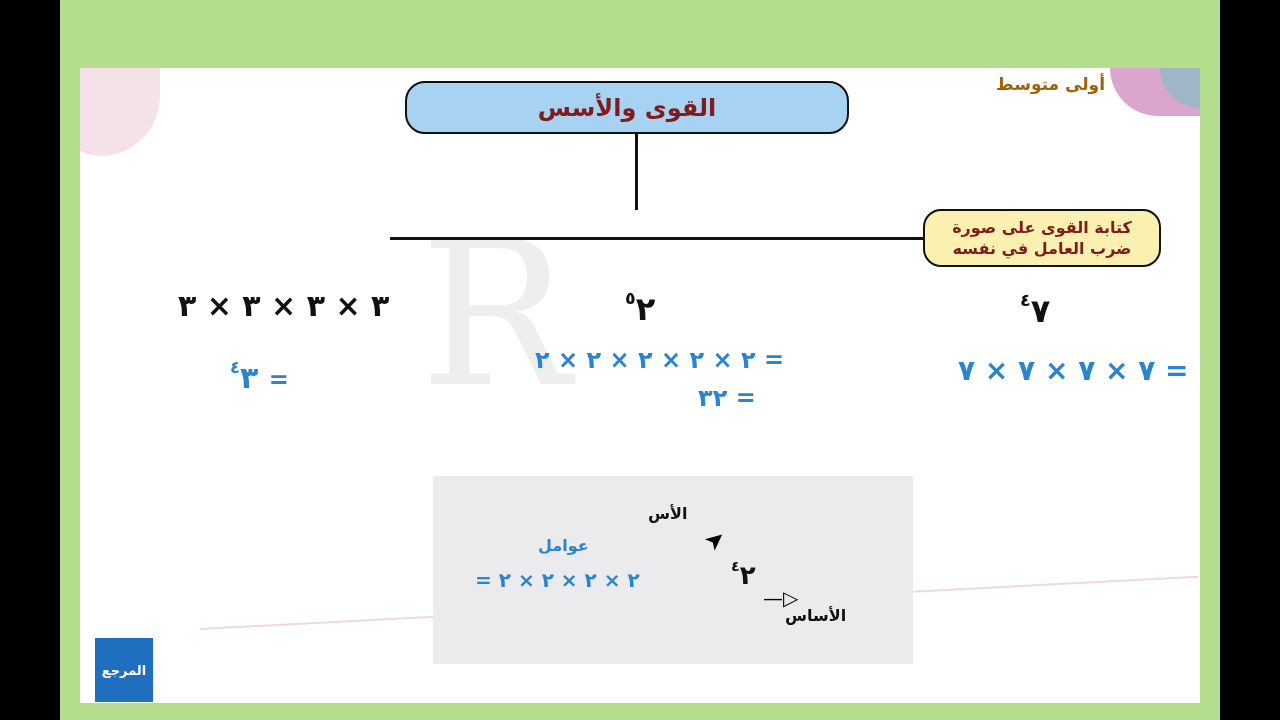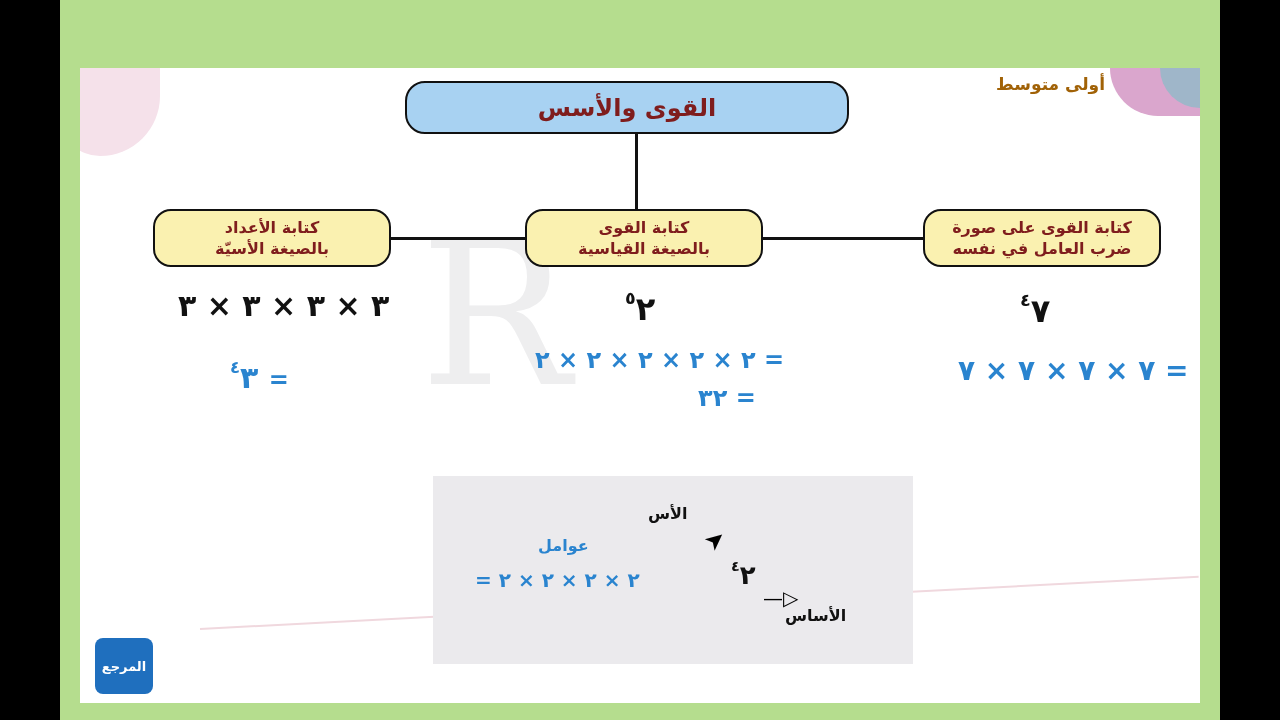--- a/index.html
+++ b/index.html
@@ -13,21 +13,21 @@
   .box{position:absolute;border:2.5px solid #111;border-radius:18px;display:flex;align-items:center;justify-content:center;text-align:center;direction:rtl;color:#7f1d1d;font-weight:bold;box-sizing:border-box;}
   .title-box{left:325px;top:13px;width:444px;height:53px;background:#a8d2f2;font-size:24px;border-radius:20px;}
   .sub-box{background:#faf1b0;font-size:16px;line-height:21px;height:58px;top:141px;}
   .line{position:absolute;background:#111;}
   .math{position:absolute;direction:ltr;white-space:nowrap;font-weight:bold;}
   .black{color:#111;}
   .blue{color:#2a84cf;}
   sup{font-size:0.55em;vertical-align:0.9em;}
   .gray-box{position:absolute;left:353px;top:408px;width:464px;height:188px;background:#ebeaed;padding-left:16px;}
   .label{position:absolute;direction:rtl;font-weight:bold;color:#111;font-size:16px;}
-  .logo{position:absolute;left:15px;top:570px;width:58px;height:56px;background:#1f6fbe;border-radius:8px;color:#fff;font-size:24px;display:flex;align-items:center;justify-content:center;font-weight:bold;}
+  .logo{position:absolute;left:15px;top:570px;width:58px;height:64px;background:#1f6fbe;border-radius:0;color:#fff;font-size:24px;display:flex;align-items:center;justify-content:center;font-weight:bold;}
   .deco-line{position:absolute;left:120px;top:560px;width:1000px;height:2px;background:#f0d8de;transform:rotate(-3deg);transform-origin:left;}
   .watermark{position:absolute;left:340px;top:130px;width:420px;height:300px;color:#eeeeef;font-size:200px;font-family:"DejaVu Serif",serif;}
 </style>
 </head>
 <body>
 
 <div class="frame">
 </div>
 <div class="panel">
   <div class="blob-pink"></div>
@@ -38,33 +38,21 @@
 
   <div class="grade">أولى متوسط</div>
 
   <div class="box title-box">
     <span>القوى والأسس</span>
   </div>
 
   <div class="line" style="left:555px;top:66px;width:2.5px;height:76px;"></div>
   <div class="line" style="left:310px;top:169px;width:535px;height:2.5px;"></div>
 
-  <div class="box sub-box" style="left:73px;width:238px;">
-    <div>
-      <div>كتابة الأعداد</div>
-      <div>بالصيغة الأسيّة</div>
-    </div>
-  </div>
 
-  <div class="box sub-box" style="left:445px;width:238px;">
-    <div>
-      <div>كتابة القوى</div>
-      <div>بالصيغة القياسية</div>
-    </div>
-  </div>
 
   <div class="box sub-box" style="left:843px;width:238px;">
     <div>
       <div>كتابة القوى على صورة</div>
       <div>ضرب العامل في نفسه</div>
     </div>
   </div>
 
   <div class="math black" style="left:98px;top:220px;font-size:30px;direction:rtl;text-align:right;">٣ × ٣ × ٣ × ٣</div>
   <div class="math blue" style="left:150px;top:290px;font-size:30px;">

